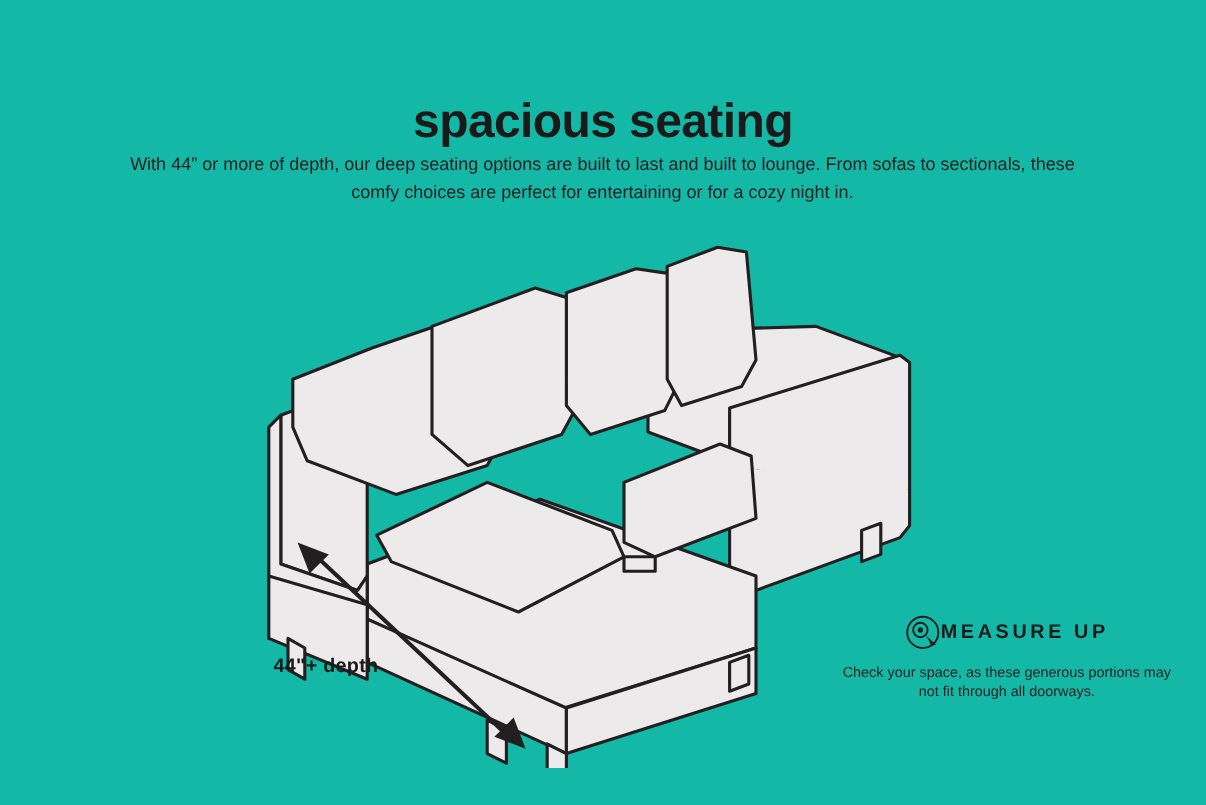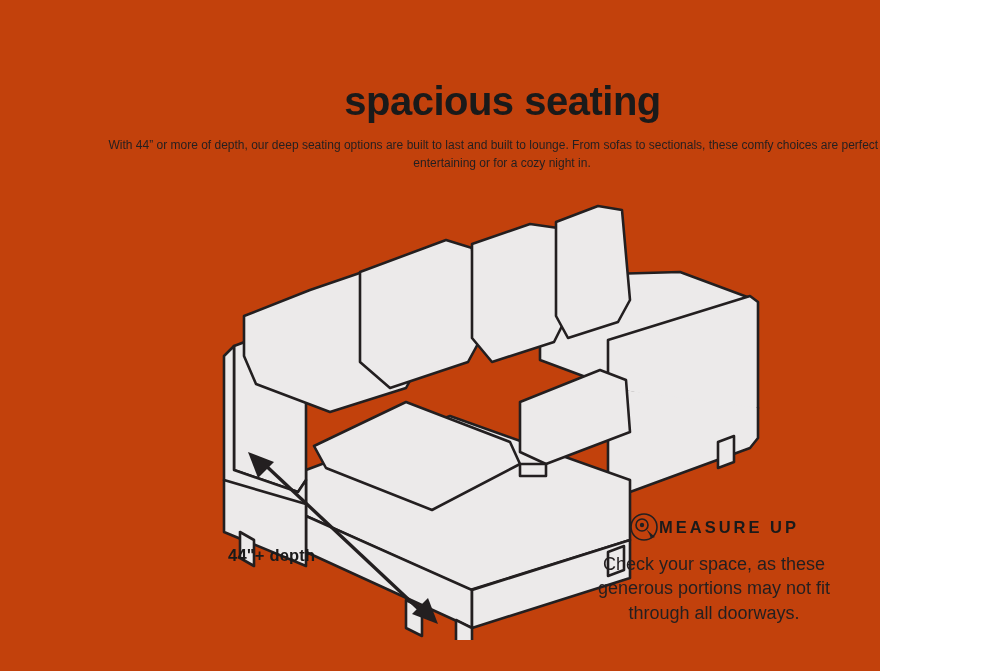--- a/index.html
+++ b/index.html
@@ -6,43 +6,43 @@
     margin: 0;
     padding: 0;
     background: #ffffff;
   }
   body {
     font-family: "Liberation Sans", sans-serif;
     color: #231f20;
   }
   .page {
     position: relative;
-    width: 880px;
+    width: 1005px;
     height: 671px;
     overflow: hidden;
-    background: #c2410c;
+    background: #14b8a6;
   }
   .headline {
     position: absolute;
     top: 52px;
     left: 0;
     width: 1005px;
     text-align: center;
     font-size: 40px;
     font-weight: bold;
     letter-spacing: -0.5px;
     color: #1a1a1a;
   }
   .subcopy {
     position: absolute;
-    top: 124px;
+    top: 112px;
     left: 92px;
     width: 820px;
     text-align: center;
-    font-size: 12px;
+    font-size: 15px;
     line-height: 1.5;
     color: #231f20;
   }
   .illustration {
     position: absolute;
     top: 180px;
     left: 210px;
     width: 580px;
     height: 460px;
   }
@@ -71,21 +71,21 @@
     justify-content: center;
     margin-bottom: 10px;
   }
   .measure-title {
     font-size: 16.5px;
     font-weight: bold;
     letter-spacing: 3px;
     color: #1a1a1a;
   }
   .measure-note {
-    font-size: 18px;
+    font-size: 12px;
     line-height: 1.35;
     color: #231f20;
   }
   .tape-icon svg { display:block; }
 </style>
 </head>
 <body>
 
 <div class="page">
 

